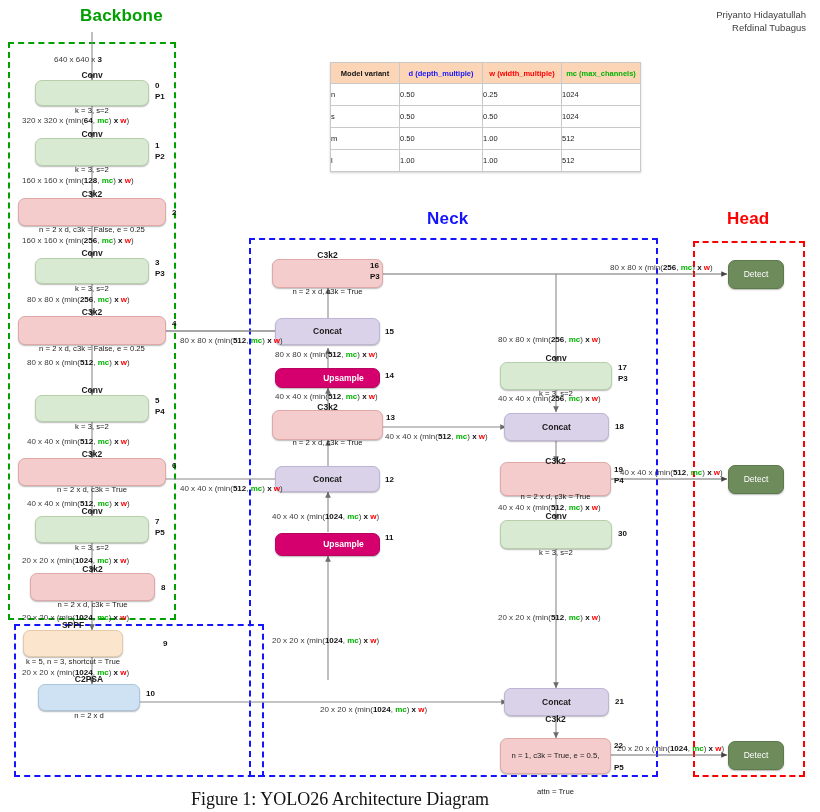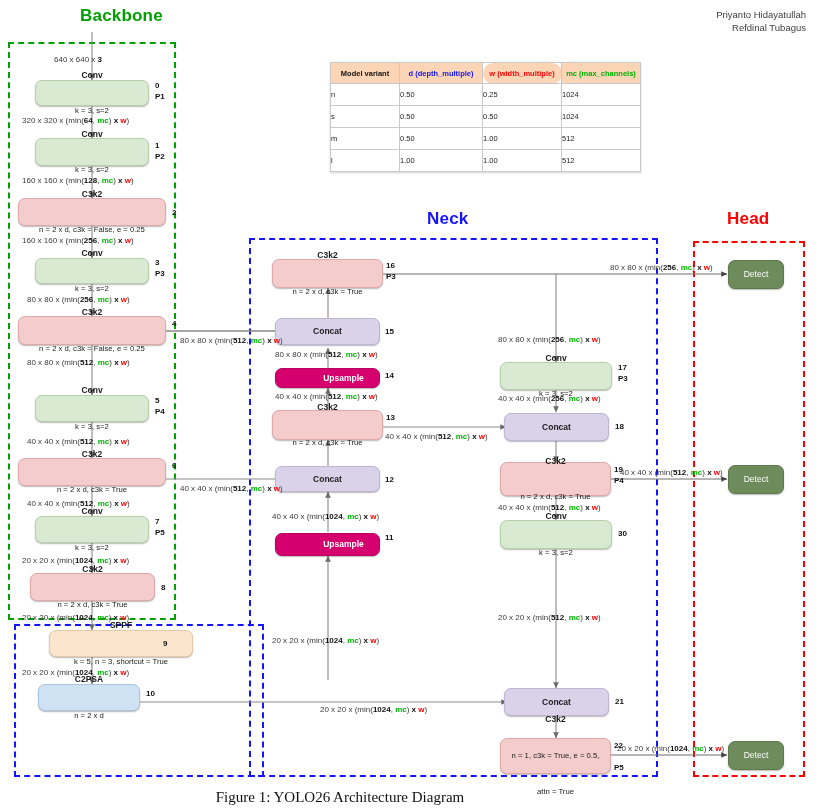--- a/index.html
+++ b/index.html
@@ -44,29 +44,29 @@
   .bk{color:#111;font-weight:bold;}
 
   
   .vtable{position:absolute;left:330px;top:62px;border-collapse:collapse;background:#fff;
           box-shadow:0 1px 2px rgba(0,0,0,.18);}
   .vtable td,.vtable th{border:1px solid #c9c9c9;font-size:7.5px;padding:0;
           height:21px;font-weight:normal;color:#222;}
   .vtable thead th{background:#fbd5b5;font-weight:bold;font-size:7.5px;height:20px;}
   .vtable th.c0{color:#111;}
   .vtable th.c1{color:#1414ff;}
-  .vtable th.c2{color:#ff0000;border-radius:10px;}
+  .vtable th.c2{color:#ff0000;}
   .vtable th.c3{color:#00b200;}
   .vtable td.c0{width:68px;}
   .vtable td.c1{width:82px;}
   .vtable td.c2{width:78px;}
   .vtable td.c3{width:78px;}
 
   .caption{position:absolute;left:0;top:789px;width:680px;text-align:center;
-           font-family:"Liberation Serif",serif;font-size:15px;color:#111;}
+           font-family:"Liberation Serif",serif;font-size:18px;color:#111;}
   svg.wires{position:absolute;left:0;top:0;width:820px;height:812px;pointer-events:none;}
 </style>
 </head>
 <body>
 
 <div id="stage">
 
   <div class="authors">
     <div>Priyanto Hidayatullah</div>
     <div>Refdinal Tubagus</div>
@@ -239,21 +239,21 @@
   </div>
 
   <div class="node c3k2" style="left:30px;top:573px;width:125px;height:28px;">
     <span class="t1">C3k2</span>
     <span class="t2">n = 2 x d, c3k = True</span>
   </div>
   <div class="idx" style="left:161px;top:582px;">
     <span>8</span>
   </div>
 
-  <div class="node sppf" style="left:49px;top:630px;width:144px;height:27px;">
+  <div class="node sppf" style="left:23px;top:630px;width:100px;height:27px;">
     <span class="t1">SPPF</span>
     <span class="t2">k = 5, n = 3, shortcut = True</span>
   </div>
   <div class="idx" style="left:163px;top:638px;">
     <span>9</span>
   </div>
 
   <div class="node c2psa" style="left:38px;top:684px;width:102px;height:27px;">
     <span class="t1">C2PSA</span>
     <span class="t2">n = 2 x d</span>
@@ -295,21 +295,21 @@
     <span class="t1">Concat</span>
   </div>
   <div class="idx" style="left:385px;top:326px;">
     <span>15</span>
   </div>
 
   <div class="node c3k2" style="left:272px;top:259px;width:111px;height:29px;">
     <span class="t1">C3k2</span>
     <span class="t2">n = 2 x d, c3k = True</span>
   </div>
-  <div class="idx" style="left:386px;top:260px;">
+  <div class="idx" style="left:370px;top:260px;">
     <span>16</span><br><span>P3</span>
   </div>
 
   <div class="node conv" style="left:500px;top:362px;width:112px;height:28px;">
     <span class="t1">Conv</span>
     <span class="t2">k = 3, s=2</span>
   </div>
   <div class="idx" style="left:618px;top:362px;">
     <span>17</span><br><span>P3</span>
   </div>

